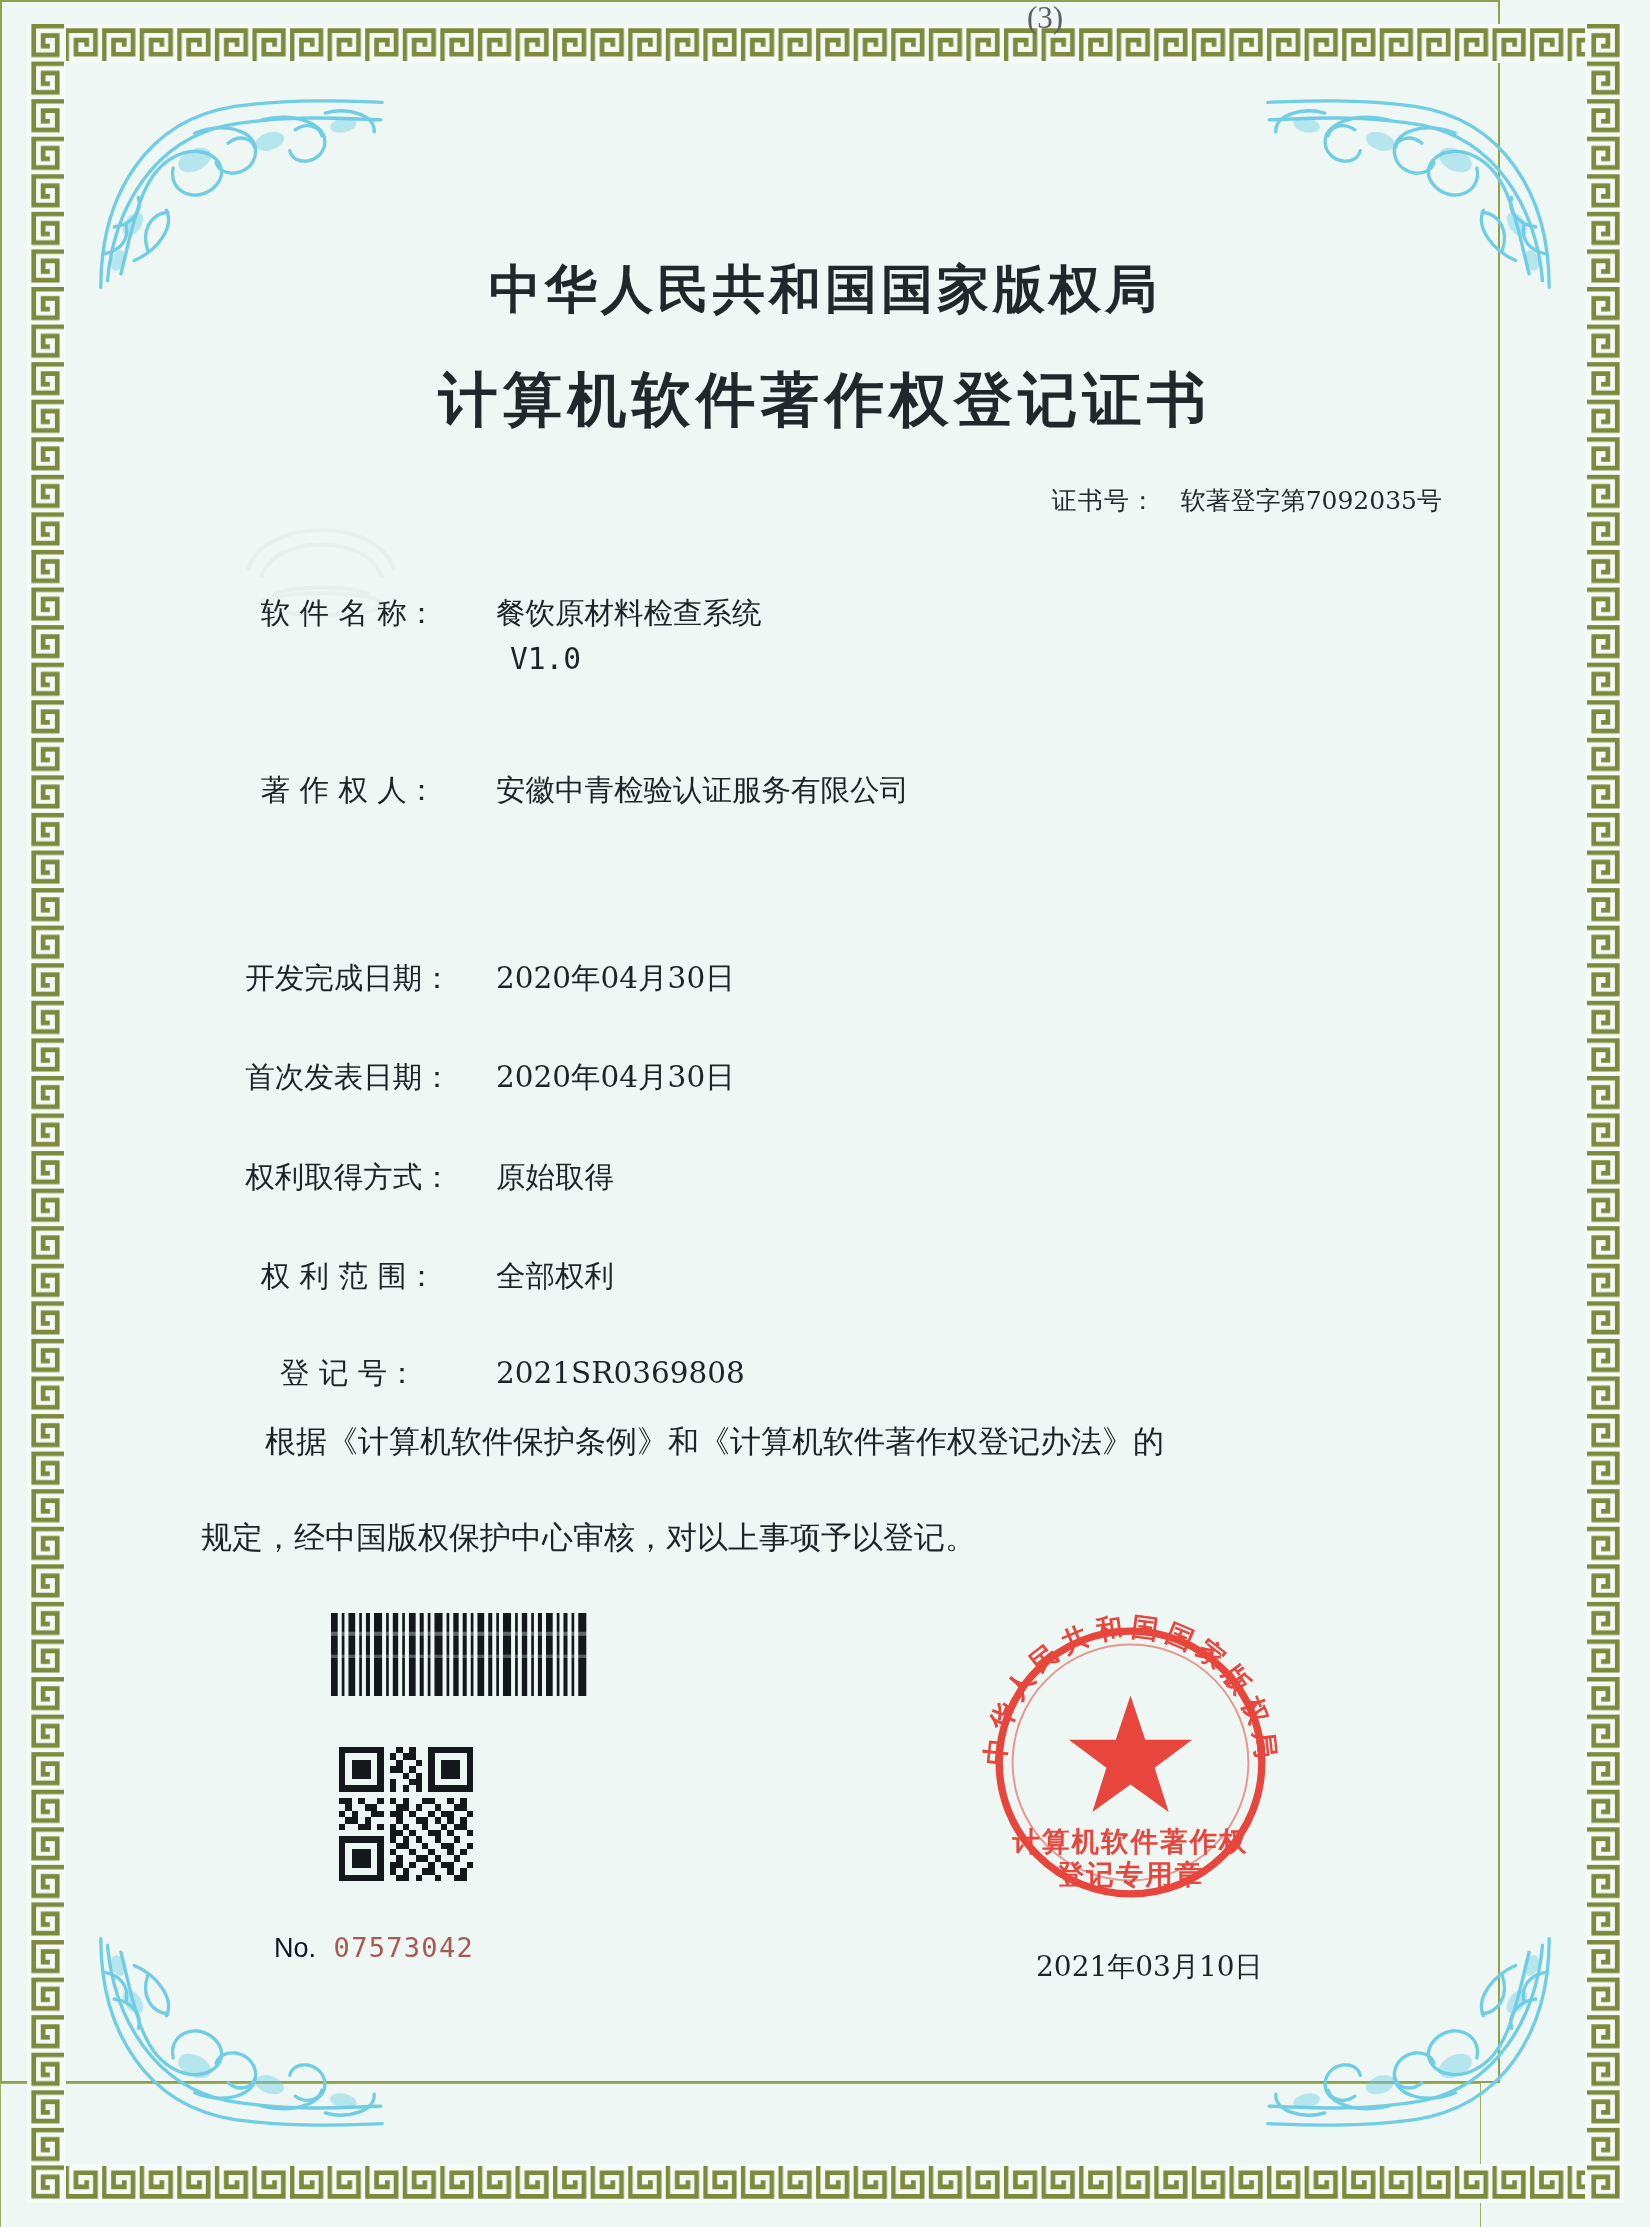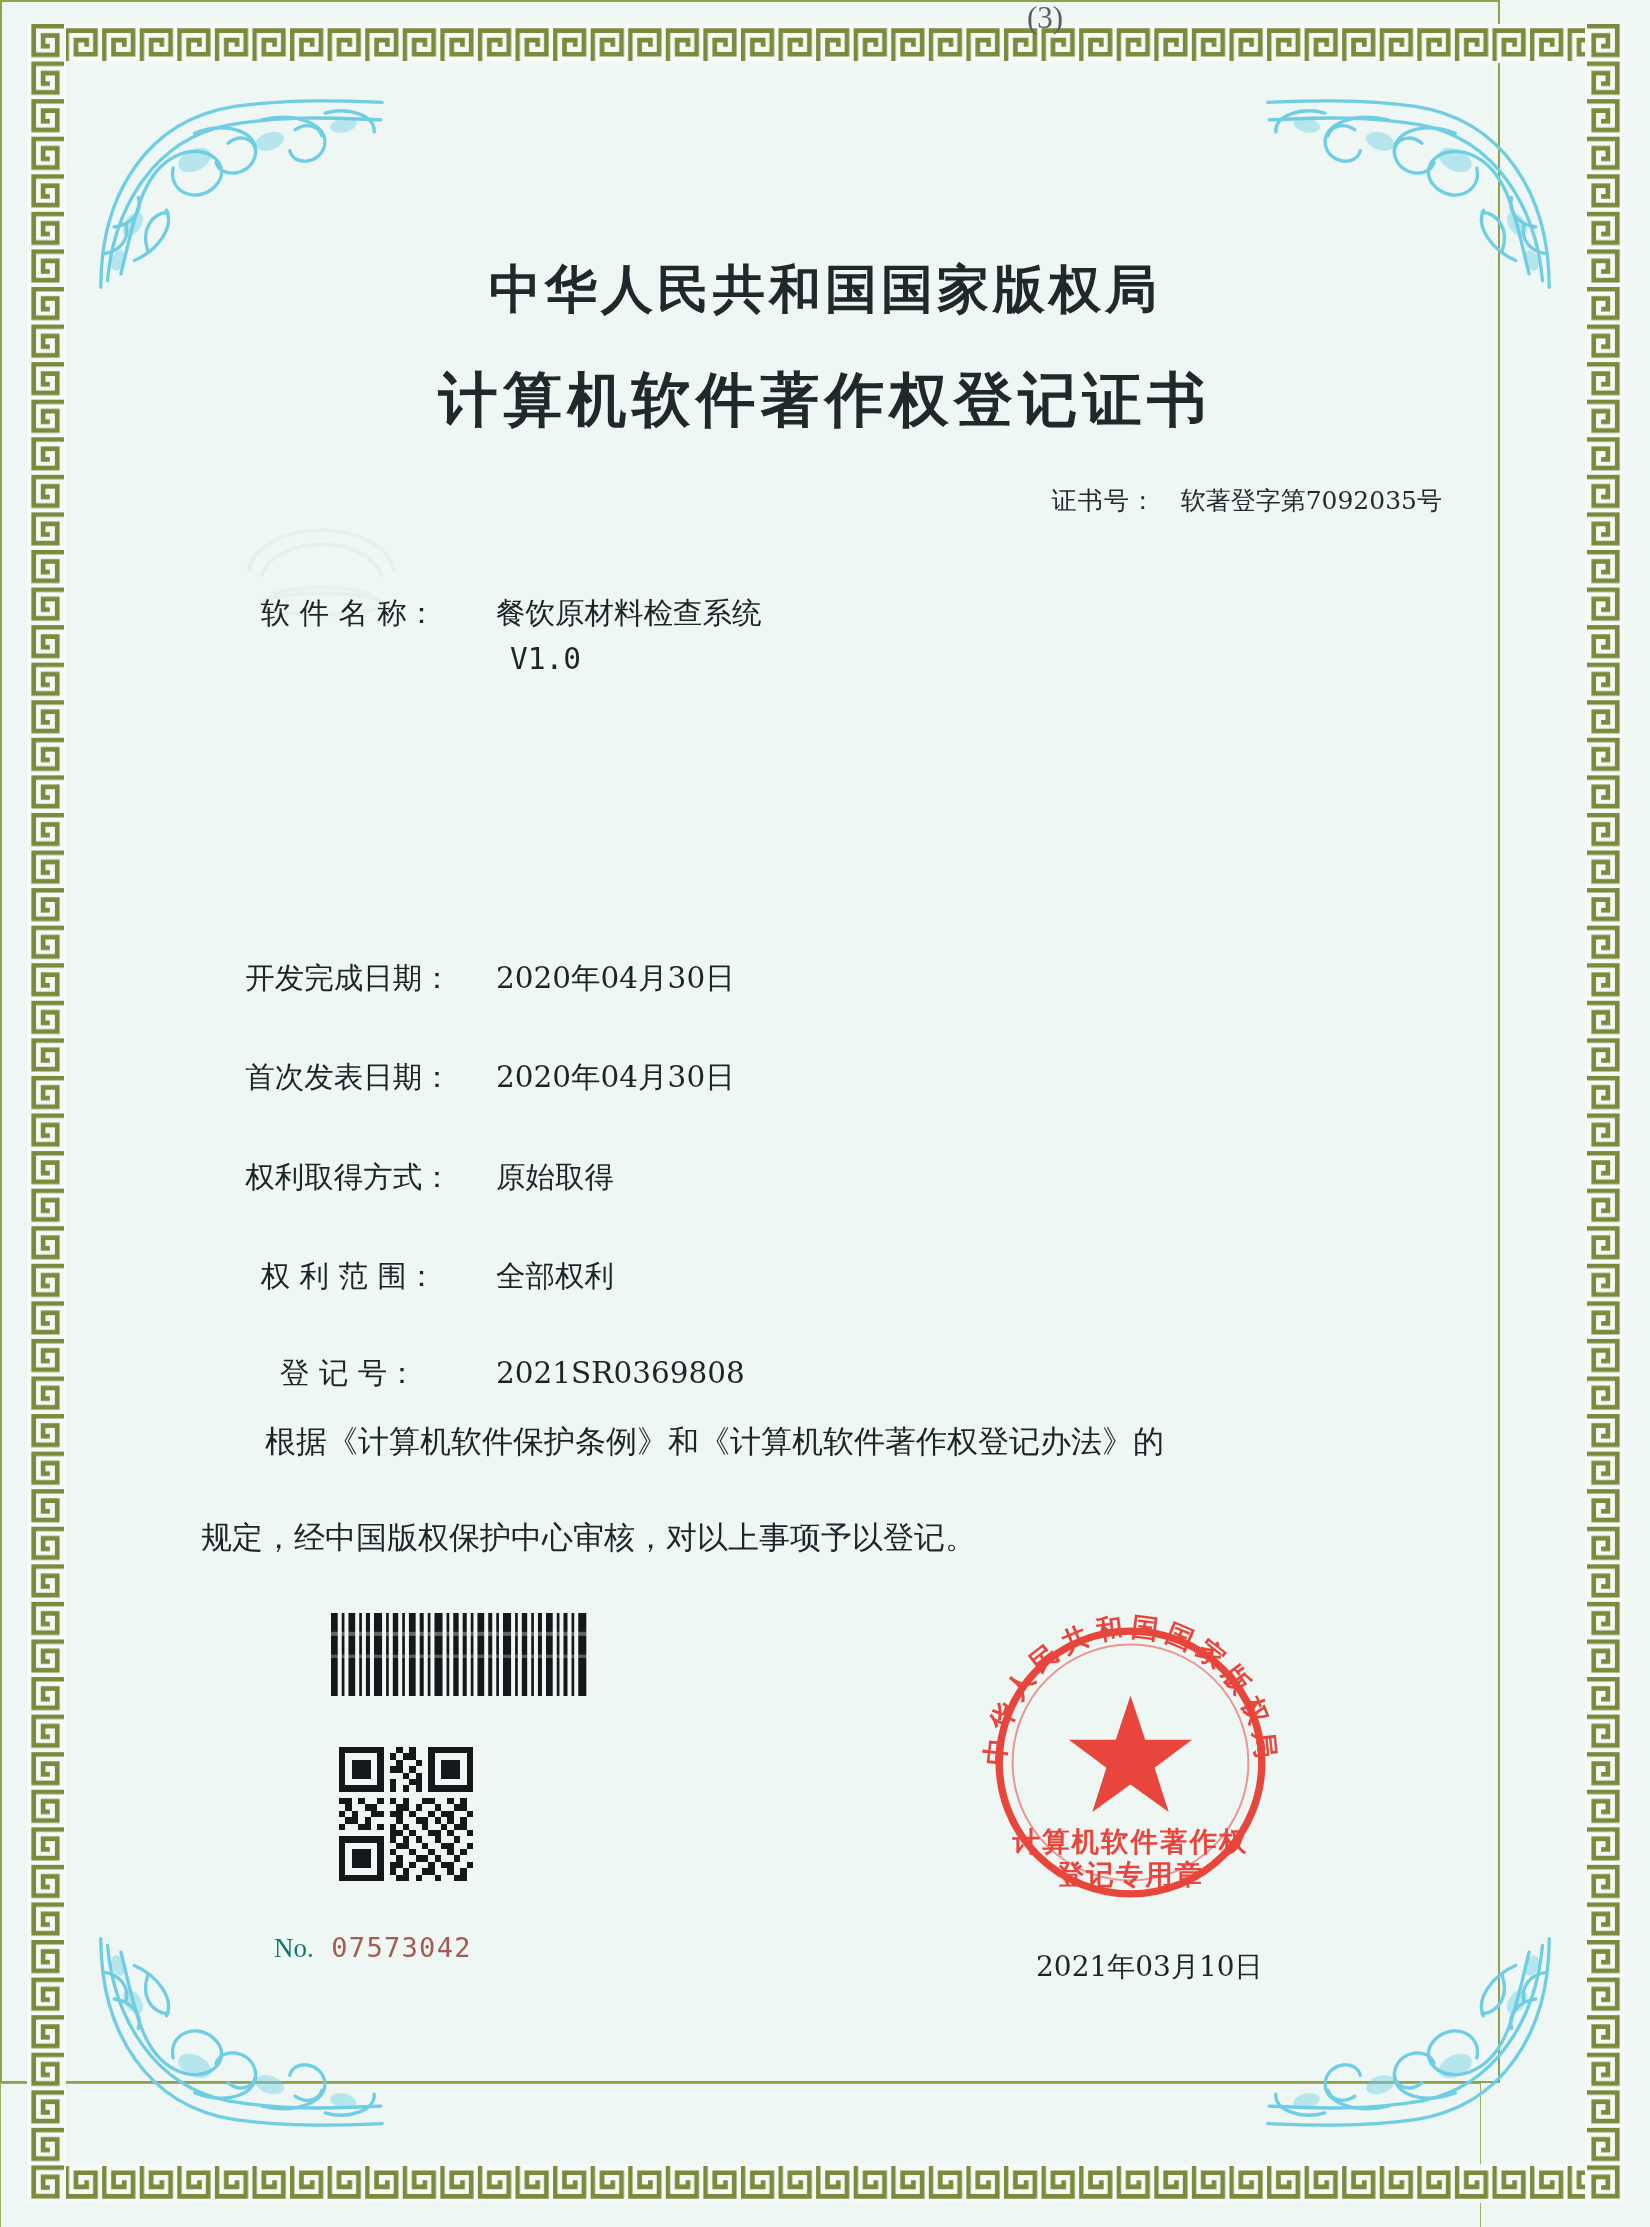--- a/index.html
+++ b/index.html
@@ -180,22 +180,22 @@
   .serial {
     position: absolute;
     left: 274px;
     top: 1932px;
     font-family: "DejaVu Sans Mono", "Liberation Mono", monospace;
     font-size: 27px;
     color: #a65a52;
     letter-spacing: 1.3px;
   }
   .serial .no-prefix {
-    color: #0f766e;
-    font-family: Liberation Serif, serif;
+    color: #0f172a;
+    font-family: Liberation Sans, sans-serif;
     letter-spacing: 0;
   }
   .issue-date {
     position: absolute;
     left: 1004px;
     top: 1948px;
     font-family: "DejaVu Serif", "Liberation Serif", serif;
     font-size: 28px;
     color: #1d2427;
     margin-left: 32px;
@@ -367,20 +367,23 @@
 
   <div class="cert-no">
     <span class="label">证书号：</span><span class="value">软著登字第7092035号</span>
   </div>
 
   <div class="field f-software">
     <span class="lbl">软 件 名 称：</span><span class="val">餐饮原材料检查系统</span>
   </div>
   <div class="field f-version">
     <span class="val mono">V1.0</span>
+  </div>
+  <div class="field f-owner">
+    <span class="lbl">著 作 权 人：</span><span class="val">安徽中青检验认证服务有限公司</span>
   </div>
   <div class="field f-devdate">
     <span class="lbl">开发完成日期：</span><span class="val">2020年04月30日</span>
   </div>
   <div class="field f-pubdate">
     <span class="lbl">首次发表日期：</span><span class="val">2020年04月30日</span>
   </div>
   <div class="field f-acquire">
     <span class="lbl">权利取得方式：</span><span class="val">原始取得</span>
   </div>

